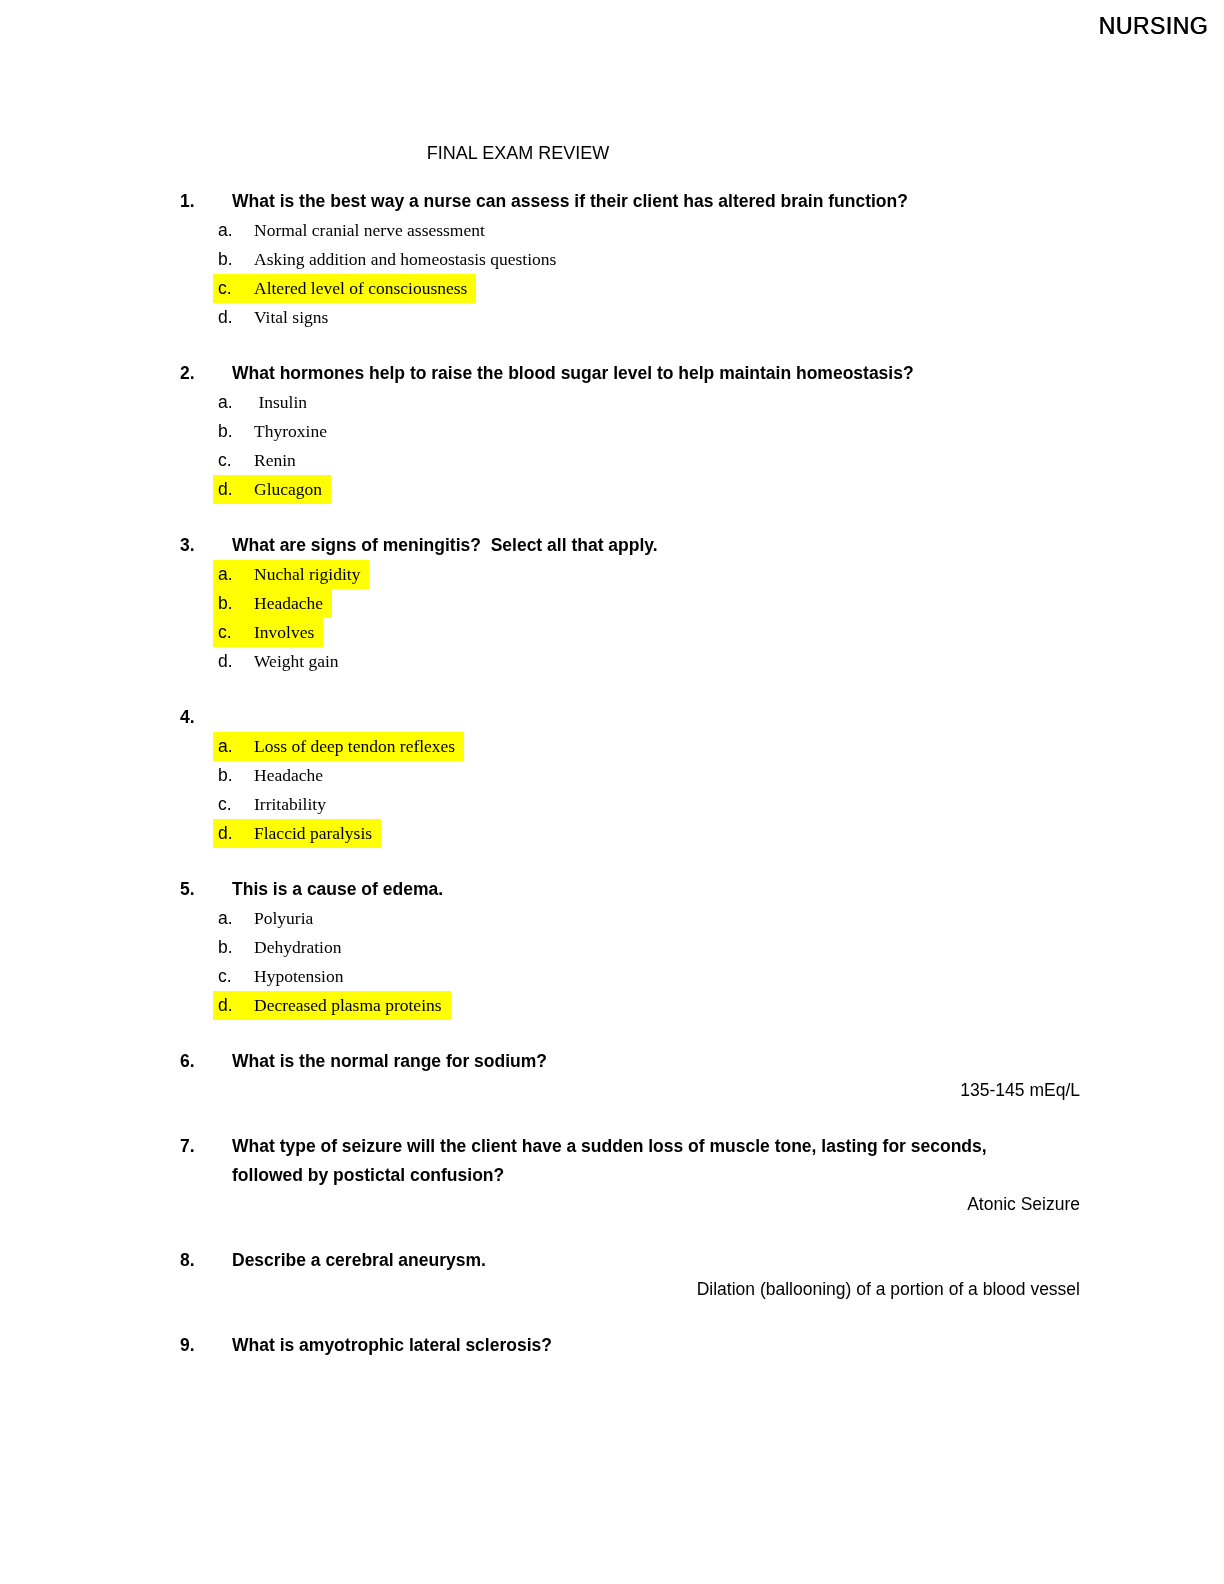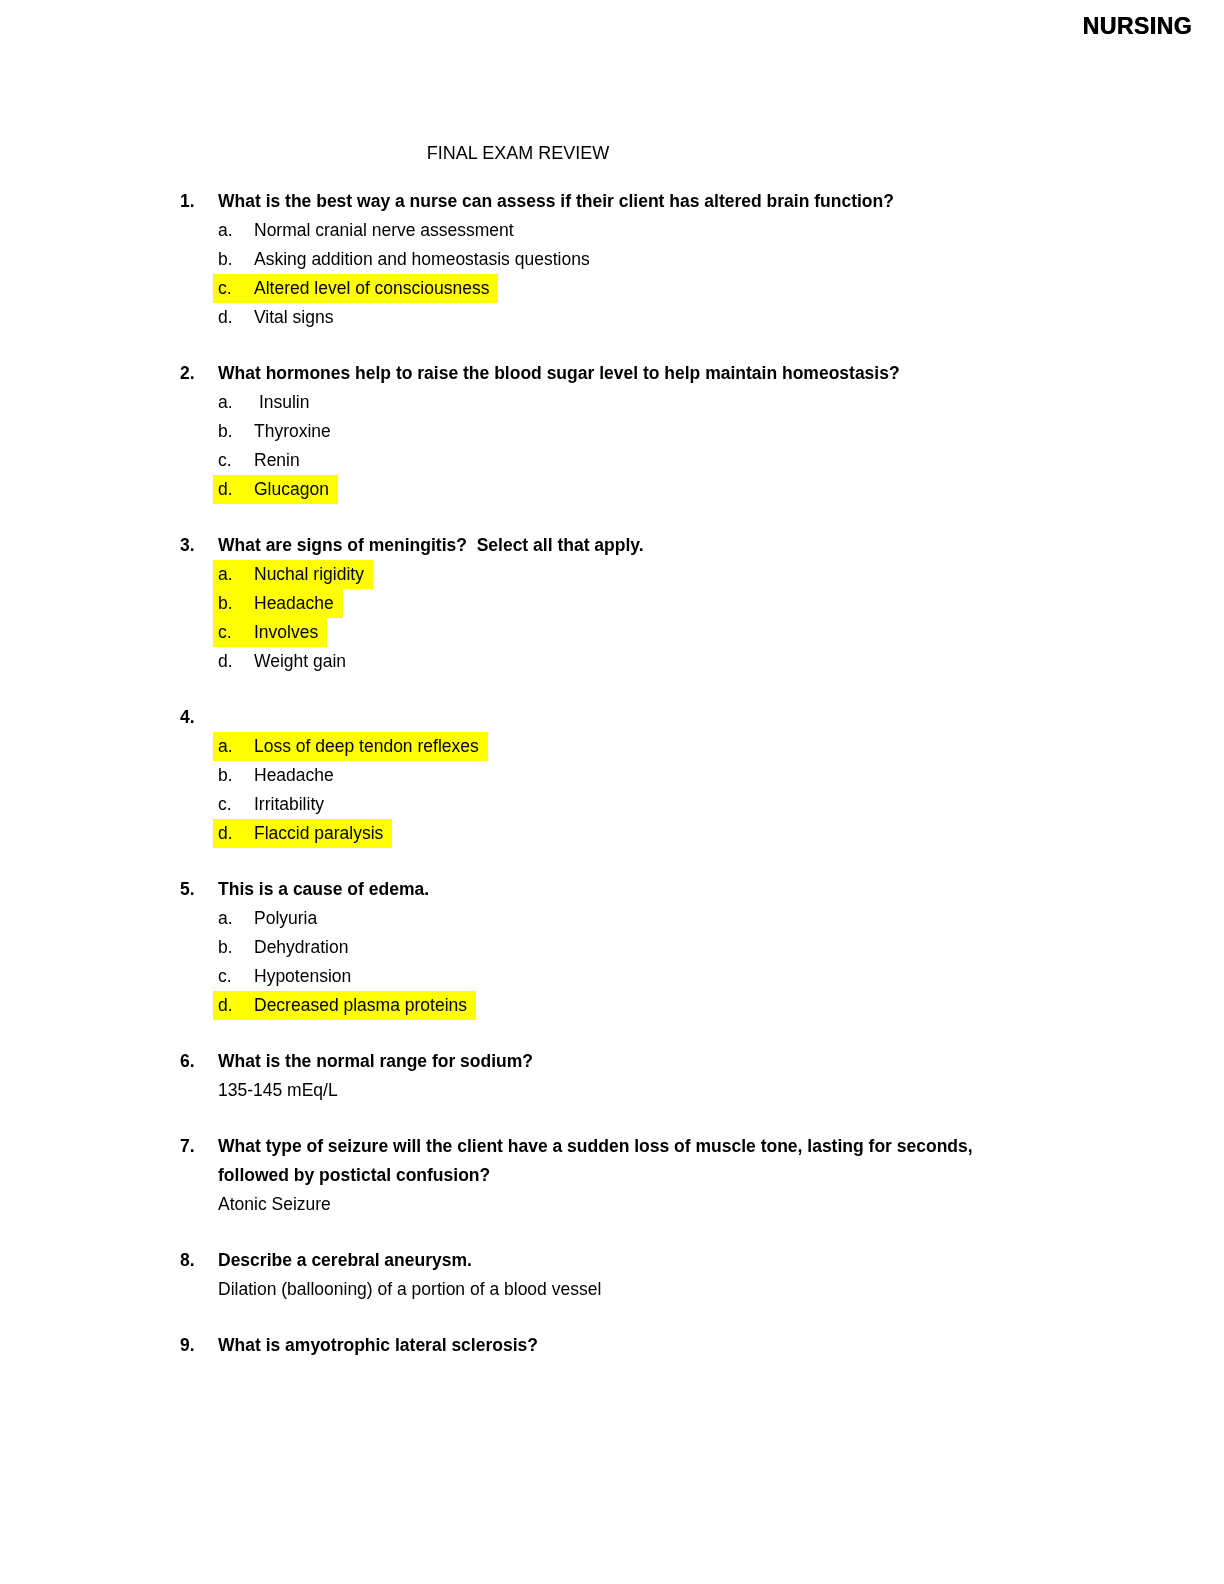--- a/index.html
+++ b/index.html
@@ -11,23 +11,23 @@
     position: relative;
     width: 1224px;
     height: 1584px;
     font-family: "Liberation Sans", sans-serif;
     color: #000000;
     overflow: hidden;
   }
   .watermark {
     position: absolute;
     top: 13px;
-    right: 32px;
+    right: 16px;
     font-size: 23px;
-    font-weight: bold;
+    font-weight: normal;
     letter-spacing: 0.5px;
     text-shadow: 0.6px 0 0 currentColor;
   }
   .doc-title {
     position: absolute;
     top: 139px;
     left: 0;
     width: 1036px;
     text-align: center;
     font-size: 18px;
@@ -47,43 +47,45 @@
     display: flex;
     font-weight: bold;
   }
   .qnum {
     flex: 0 0 38px;
     width: 38px;
   }
   .qtext {
     white-space: pre-wrap;
     max-width: 862px;
+    margin-left: 14px;
   }
   .option {
     display: flex;
     padding-left: 38px;
   }
   .optwrap {
     display: inline-flex;
   }
   .optwrap.hl {
     background: var(--hl, #ffff00);
     margin-left: -5px;
     padding-left: 5px;
     padding-right: 9px;
   }
   .opt-letter {
     flex: 0 0 36px;
     width: 36px;
   }
-  .opt-text { white-space: pre-wrap; }
+  .opt-text { white-space: pre-wrap; font-family: Liberation Serif, serif; }
   .answer {
     padding-left: 38px;
     font-weight: normal;
     white-space: pre-wrap;
+    text-align: right;
   }
 </style>
 </head>
 <body>
 
 <div class="watermark">NURSING</div>
 
 <div class="doc-title">FINAL EXAM REVIEW</div>
 
 <div class="content">

